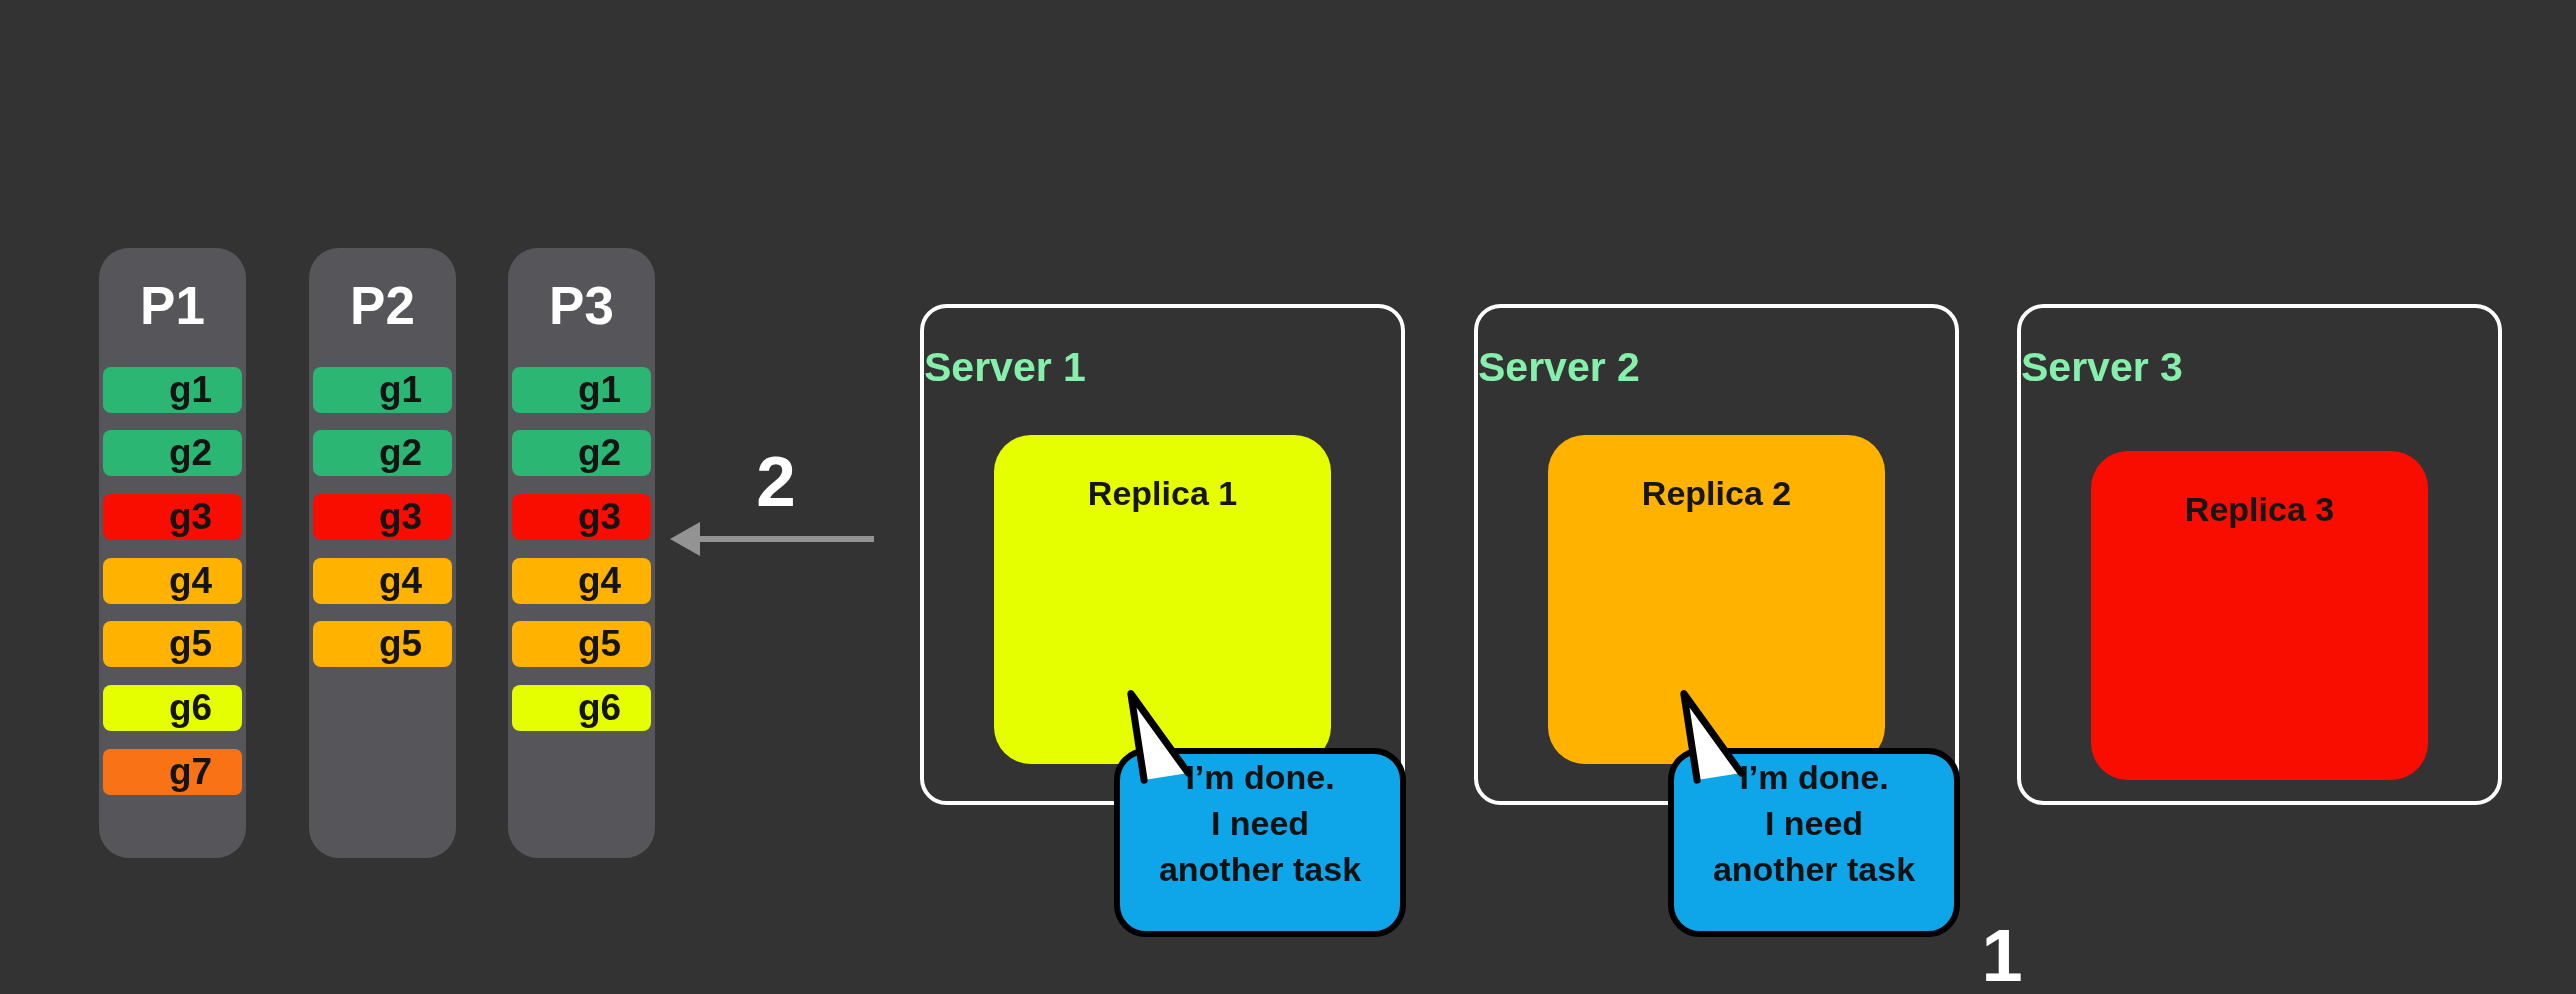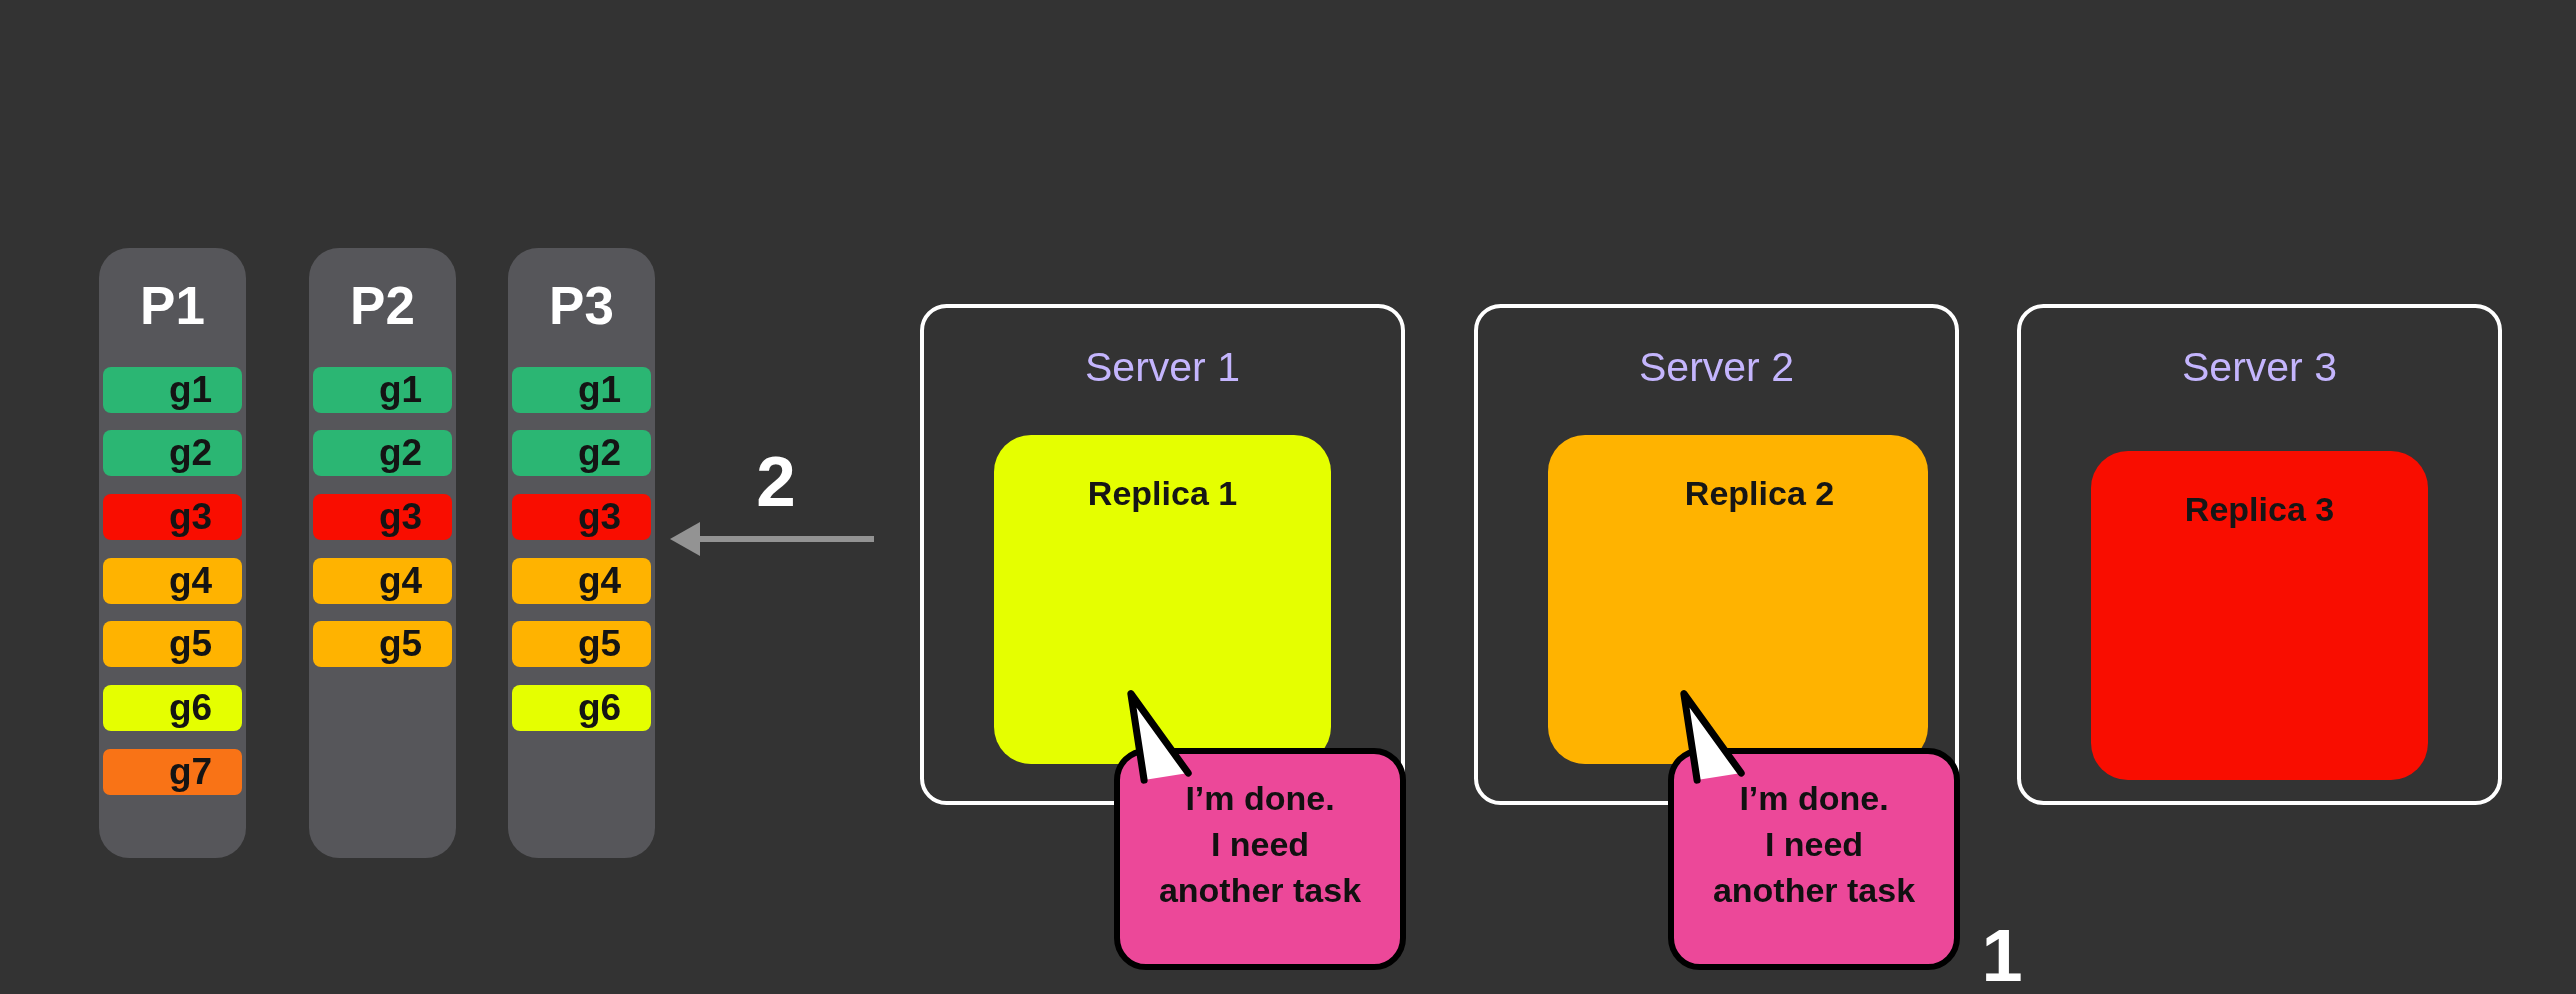--- a/index.html
+++ b/index.html
@@ -94,25 +94,25 @@
   .server {
     position: absolute;
     top: 304px;
     width: 485px;
     height: 501px;
     border: 4.4px solid #ffffff;
     border-radius: 26.5px;
     box-sizing: border-box;
   }
   .server-title {
-    text-align: center;
+    text-align: left;
     margin-top: 37px;
     font-size: 41px;
-    font-weight: 400;
-    color: #c4b5fd;
+    font-weight: 700;
+    color: #86efac;
     line-height: 44px;
   }
   .replica {
     position: absolute;
     left: 70px;
     top: 127px;
     width: 337px;
     height: 329px;
     border-radius: 37px;
   }
@@ -121,26 +121,25 @@
     margin-top: 39px;
     font-size: 34px;
     font-weight: 700;
     color: #161616;
   }
   
   .bubble {
     position: absolute;
     top: 748px;
     width: 292px;
-    height: 222px;
-    background: #ec4899;
+    height: 189px;
+    background: #0ea5e9;
     border: 6.2px solid #000000;
     border-radius: 32px;
     box-sizing: border-box;
-    padding-top: 21px;
   }
   .bubble-line {
     text-align: center;
     font-size: 34px;
     font-weight: 700;
     line-height: 46px;
     color: #111111;
   }
   .tail {
     position: absolute;
@@ -204,21 +203,21 @@
 
   <div class="server" style="left:920px">
     <div class="server-title">Server 1</div>
     <div class="replica" style="background: rgb(229, 255, 0);">
       <div class="replica-label">Replica 1</div>
     </div>
   </div>
 
   <div class="server" style="left:1474px">
     <div class="server-title">Server 2</div>
-    <div class="replica" style="background: rgb(255, 179, 0); padding-left: 43px;">
+    <div class="replica" style="background: rgb(255, 179, 0);">
       <div class="replica-label">Replica 2</div>
     </div>
   </div>
 
   <div class="server" style="left:2017px">
     <div class="server-title">Server 3</div>
     <div class="replica" style="background: rgb(249, 13, 0); margin-top: 16px;">
       <div class="replica-label">Replica 3</div>
     </div>
   </div>

